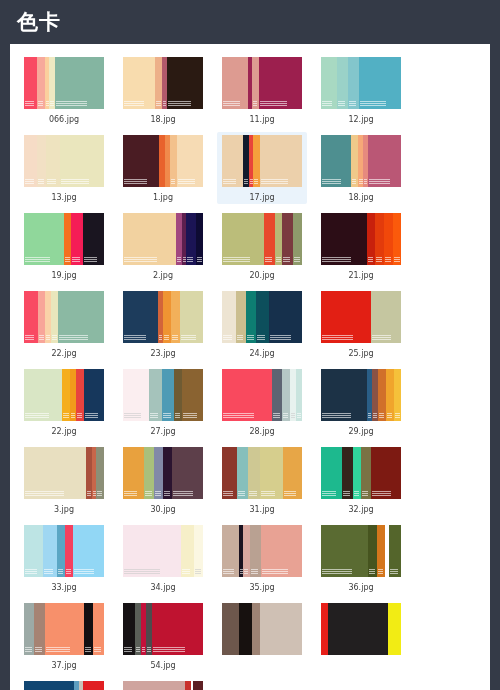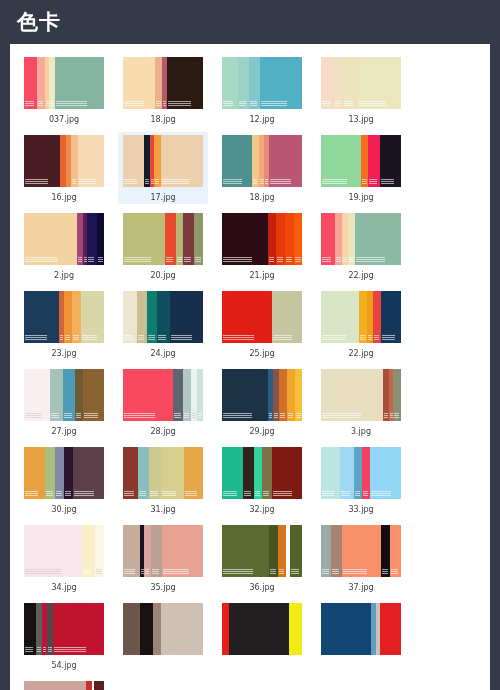--- a/index.html
+++ b/index.html
@@ -130,21 +130,21 @@
               <span class="tick" style="background: rgb(255, 255, 255); width: 4px;"></span>
               <span class="tick" style="background: rgb(255, 255, 255); width: 4px;"></span>
               <span class="tick" style="background: rgb(255, 255, 255); width: 4px;"></span>
             </div>
             <div class="band" style="background: rgb(132, 181, 161); width: 61%;">
               <span class="tick" style="background: rgb(255, 255, 255); width: 31px;"></span>
               <span class="tick" style="background: rgb(255, 255, 255); width: 31px;"></span>
               <span class="tick" style="background: rgb(255, 255, 255); width: 31px;"></span>
             </div>
           </div>
-          <div class="caption">037.jpg</div>
+          <div class="caption">066.jpg</div>
         </div>
         <div class="cell">
           <div class="swatch">
             <div class="band" style="background: rgb(248, 220, 174); width: 40%;">
               <span class="tick" style="background: rgb(255, 255, 255); width: 20px;"></span>
               <span class="tick" style="background: rgb(255, 255, 255); width: 20px;"></span>
               <span class="tick" style="background: rgb(255, 255, 255); width: 20px;"></span>
             </div>
             <div class="band" style="background: rgb(237, 176, 137); width: 9%;">
               <span class="tick" style="background: rgb(255, 255, 255); width: 5px;"></span>
@@ -159,20 +159,41 @@
             <div class="band" style="background: rgb(42, 26, 18); width: 45%;">
               <span class="tick" style="background: rgb(255, 255, 255); width: 23px;"></span>
               <span class="tick" style="background: rgb(255, 255, 255); width: 23px;"></span>
               <span class="tick" style="background: rgb(255, 255, 255); width: 23px;"></span>
             </div>
           </div>
           <div class="caption">18.jpg</div>
         </div>
         <div class="cell">
           <div class="swatch">
+            <div class="band" style="background: rgb(221, 155, 145); width: 33%;">
+              <span class="tick" style="background: rgb(255, 255, 255); width: 17px;"></span>
+              <span class="tick" style="background: rgb(255, 255, 255); width: 17px;"></span>
+              <span class="tick" style="background: rgb(255, 255, 255); width: 17px;"></span>
+            </div>
+            <div class="band" style="background: rgb(156, 35, 82); width: 5%;"></div>
+            <div class="band" style="background: rgb(221, 155, 145); width: 8%;">
+              <span class="tick" style="background: rgb(255, 255, 255); width: 4px;"></span>
+              <span class="tick" style="background: rgb(255, 255, 255); width: 4px;"></span>
+              <span class="tick" style="background: rgb(255, 255, 255); width: 4px;"></span>
+            </div>
+            <div class="band" style="background: rgb(156, 31, 78); width: 54%;">
+              <span class="tick" style="background: rgb(255, 255, 255); width: 27px;"></span>
+              <span class="tick" style="background: rgb(255, 255, 255); width: 27px;"></span>
+              <span class="tick" style="background: rgb(255, 255, 255); width: 27px;"></span>
+            </div>
+          </div>
+          <div class="caption">11.jpg</div>
+        </div>
+        <div class="cell">
+          <div class="swatch">
             <div class="band" style="background: rgb(168, 217, 194); width: 20%;">
               <span class="tick" style="background: rgb(255, 255, 255); width: 10px;"></span>
               <span class="tick" style="background: rgb(255, 255, 255); width: 10px;"></span>
               <span class="tick" style="background: rgb(255, 255, 255); width: 10px;"></span>
             </div>
             <div class="band" style="background: rgb(154, 210, 200); width: 14%;">
               <span class="tick" style="background: rgb(255, 255, 255); width: 7px;"></span>
               <span class="tick" style="background: rgb(255, 255, 255); width: 7px;"></span>
               <span class="tick" style="background: rgb(255, 255, 255); width: 7px;"></span>
             </div>
@@ -227,21 +248,21 @@
               <span class="tick" style="background: rgb(255, 255, 255); width: 4px;"></span>
               <span class="tick" style="background: rgb(255, 255, 255); width: 4px;"></span>
               <span class="tick" style="background: rgb(255, 255, 255); width: 4px;"></span>
             </div>
             <div class="band" style="background: rgb(246, 219, 180); width: 33%;">
               <span class="tick" style="background: rgb(255, 255, 255); width: 17px;"></span>
               <span class="tick" style="background: rgb(255, 255, 255); width: 17px;"></span>
               <span class="tick" style="background: rgb(255, 255, 255); width: 17px;"></span>
             </div>
           </div>
-          <div class="caption">16.jpg</div>
+          <div class="caption">1.jpg</div>
         </div>
         <div class="cell selected">
           <div class="swatch">
             <div class="band" style="background: rgb(236, 208, 171); width: 26%;">
               <span class="tick" style="background: rgb(255, 255, 255); width: 13px;"></span>
               <span class="tick" style="background: rgb(255, 255, 255); width: 13px;"></span>
               <span class="tick" style="background: rgb(255, 255, 255); width: 13px;"></span>
             </div>
             <div class="band" style="background: rgb(18, 27, 44); width: 8%;">
               <span class="tick" style="background: rgb(255, 255, 255); width: 4px;"></span>

